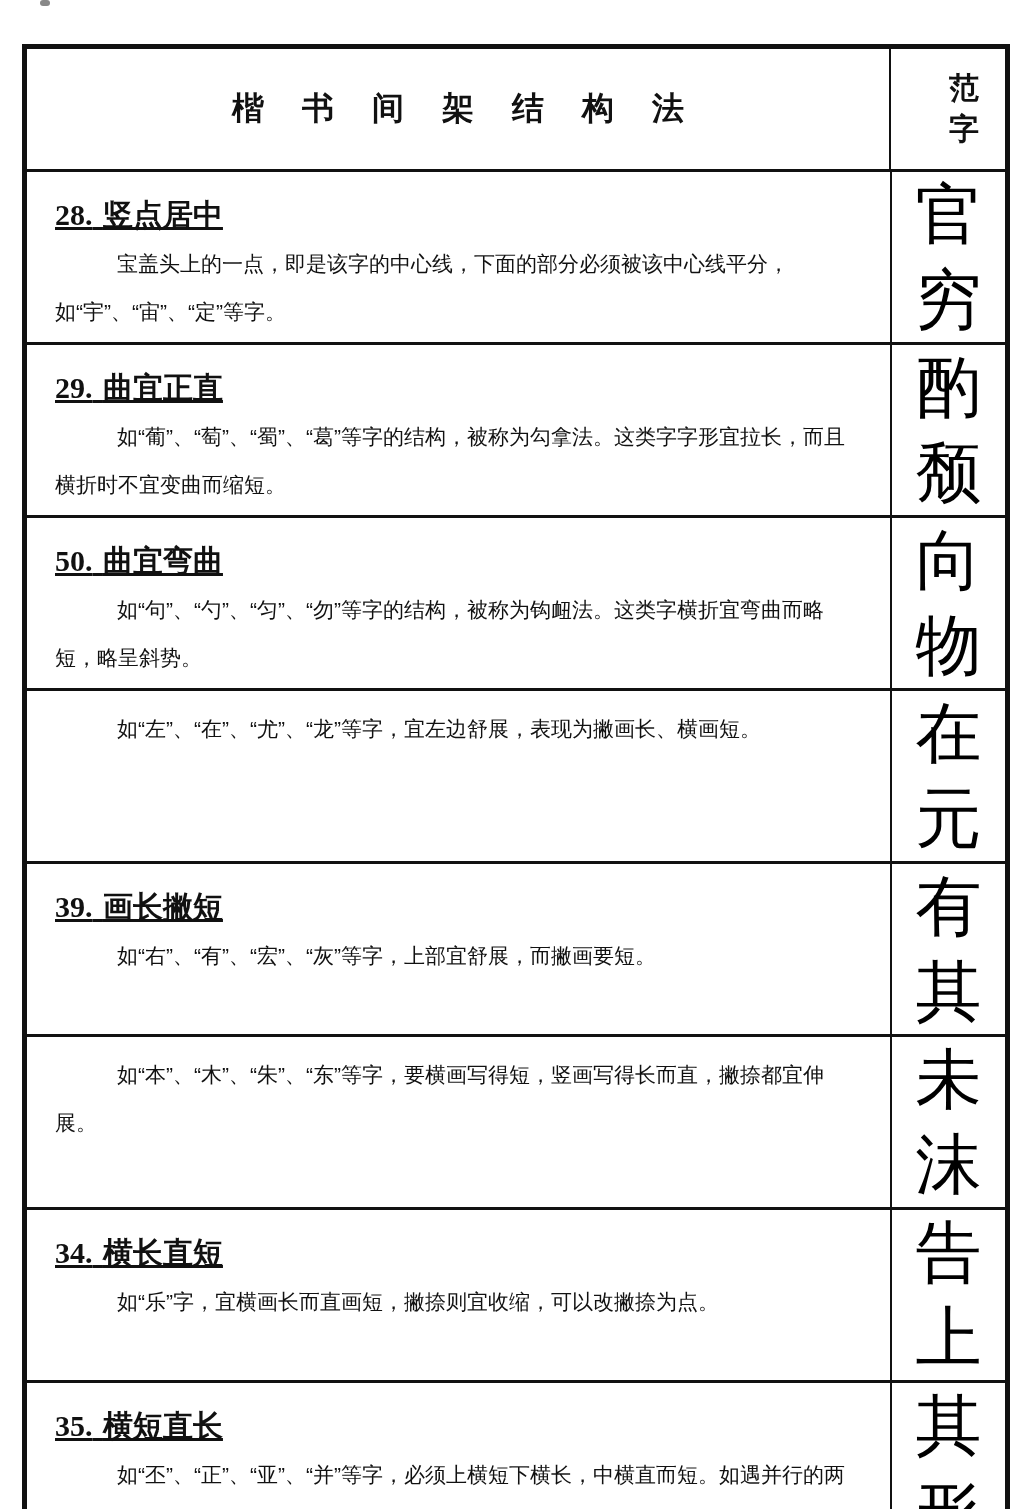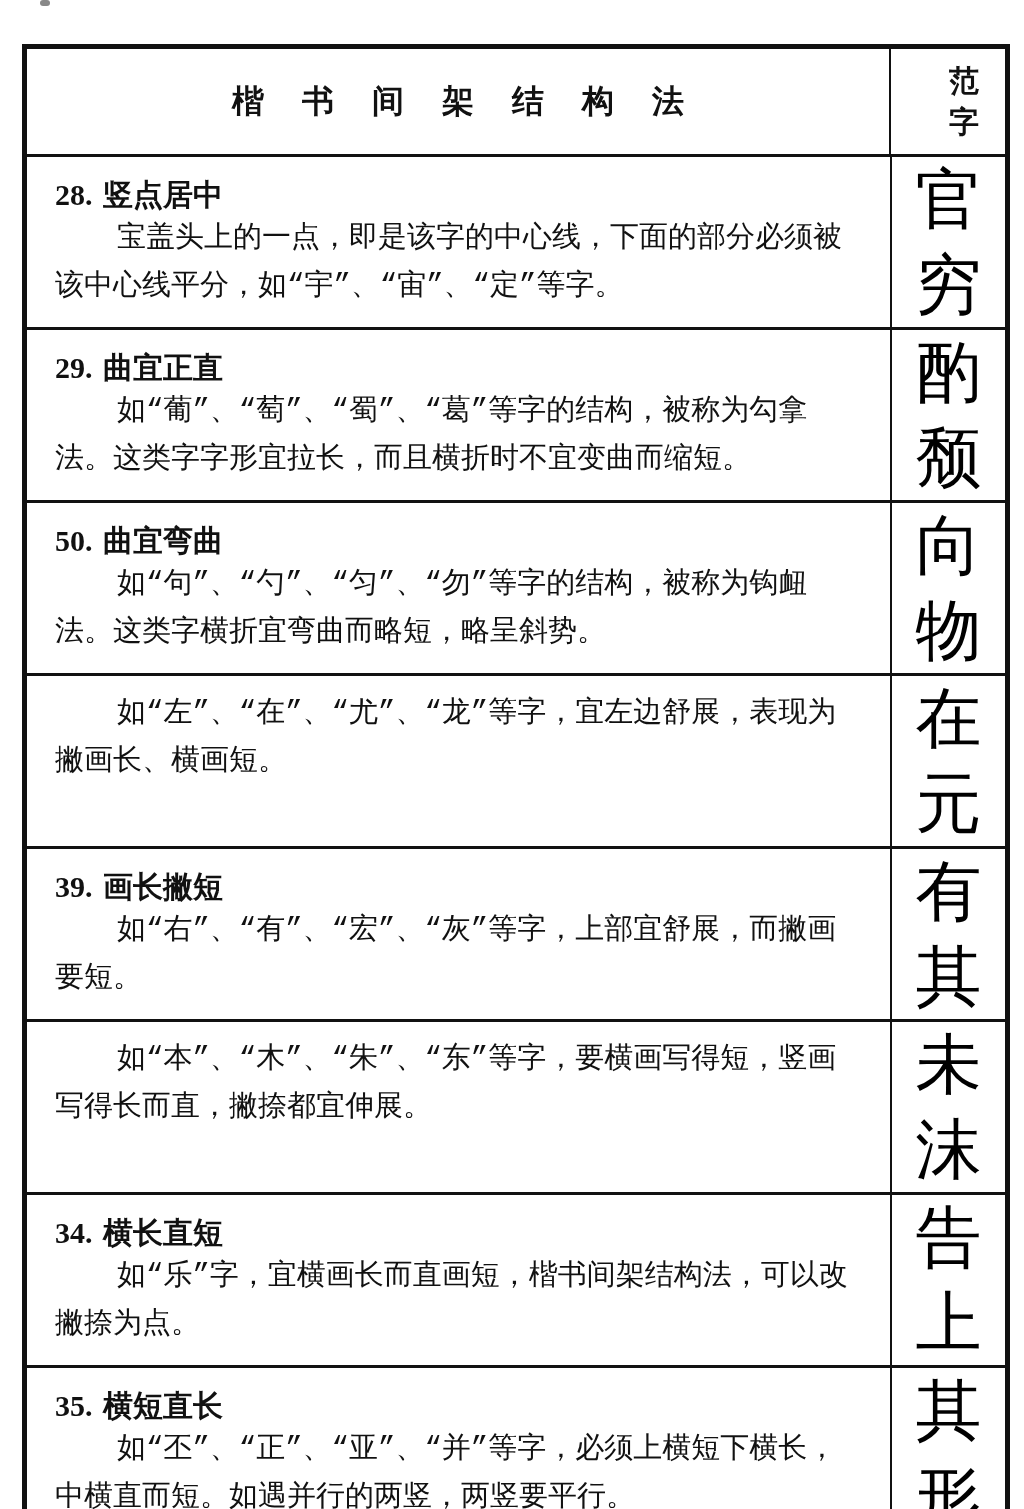--- a/index.html
+++ b/index.html
@@ -11,43 +11,43 @@
   .smudge {
     position: absolute; left: 40px; top: 0px; width: 10px; height: 6px;
     background: #555; border-radius: 3px; opacity: 0.7;
   }
   .table {
     position: absolute; left: 22px; top: 44px; width: 988px;
     border-top: 5px solid #111; border-left: 5px solid #111; border-right: 5px solid #111;
     box-sizing: border-box;
   }
   .row { display: flex; border-bottom: 3px solid #111; box-sizing: border-box; }
-  .header-row { height: 108px; gap: 32px; }
+  .header-row { height: 123px; gap: 32px; }
   .cell-main { width: 865px; box-sizing: border-box; border-right: 2px solid #111; position: relative; }
   .cell-ex { flex: 1; box-sizing: border-box; display: flex; flex-direction: column; align-items: center; justify-content: space-around; }
   .header-title {
     height: 100%; display: flex; align-items: center; justify-content: center;
     font-family: "DejaVu Sans", "Liberation Sans", sans-serif; font-weight: bold;
     font-size: 32px; letter-spacing: 38px; padding-left: 38px; box-sizing: border-box;
   }
   .header-ex {
     height: 100%; display: flex; align-items: center; justify-content: center;
     font-family: "DejaVu Sans", "Liberation Sans", sans-serif; font-weight: bold;
     font-size: 30px; letter-spacing: 26px; padding-left: 26px; box-sizing: border-box;
   }
   .rule-row { height: 173px; }
   .rule-text { padding: 14px 28px 0 28px; }
   .rule-title {
     font-family: "DejaVu Sans", "Liberation Sans", sans-serif;
-    font-weight: bold; font-size: 30px; line-height: 40px; margin-top: 4px;
+    font-weight: bold; font-size: 30px; line-height: 50px; margin-top: 4px; text-decoration: underline;
   }
   .rule-num { font-family: "Liberation Serif", "DejaVu Serif", serif; font-weight: bold; font-size: 30px; }
   .rule-body {
-    font-family: Liberation Mono, monospace;
-    font-size: 29px; line-height: 48px; text-indent: 62px; margin-top: 0px;
+    font-family: Liberation Sans, sans-serif;
+    font-size: 21px; line-height: 48px; text-indent: 62px; margin-top: 0px;
     letter-spacing: 0px;
   }
   .ex-char {
     font-family: "DejaVu Serif", "Liberation Serif", serif;
     font-size: 66px; line-height: 78px; font-weight: normal; color: #000;
   }
 </style>
 </head>
 <body>
 
@@ -136,21 +136,21 @@
     <div class="cell-ex">
       <span class="ex-char">未</span>
       <span class="ex-char">沫</span>
     </div>
   </div>
 
   <div class="row rule-row">
     <div class="cell-main">
       <div class="rule-text">
         <div class="rule-title"><span class="rule-num">34.</span> <span>横长直短</span></div>
-        <div class="rule-body">如“乐”字，宜横画长而直画短，楷书间架结构法，可以改撇捺为点。</div>
+        <div class="rule-body">如“乐”字，宜横画长而直画短，撇捺则宜收缩，可以改撇捺为点。</div>
       </div>
     </div>
     <div class="cell-ex">
       <span class="ex-char">告</span>
       <span class="ex-char">上</span>
     </div>
   </div>
 
   <div class="row rule-row" style="border-bottom:none;">
     <div class="cell-main">

